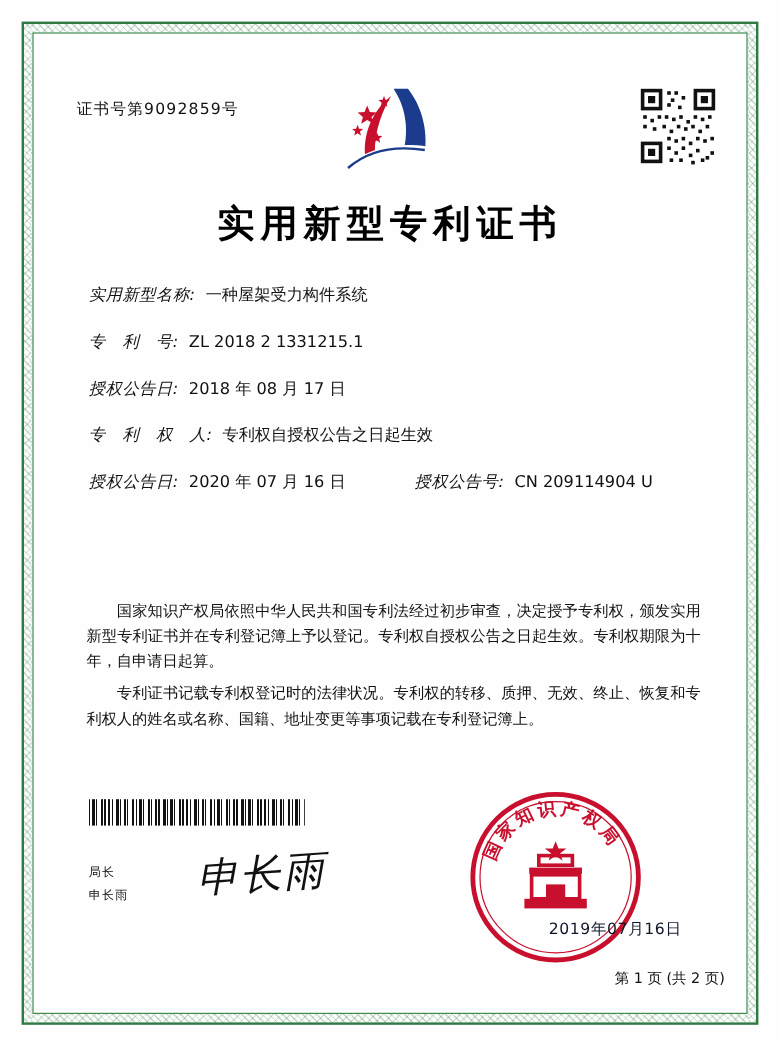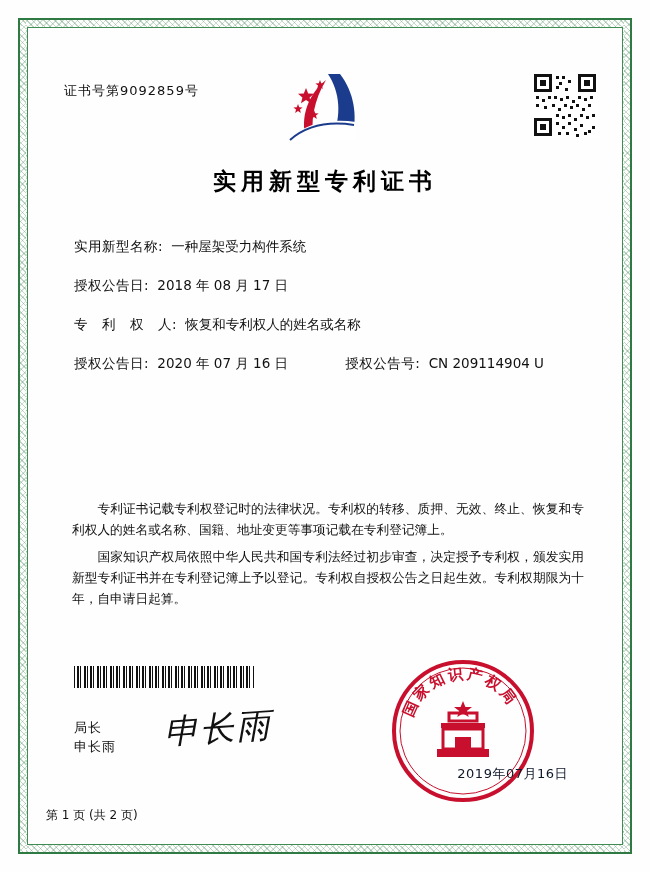--- a/index.html
+++ b/index.html
@@ -97,21 +97,21 @@
     height: 66px;
   }
 
   .title {
     position: absolute;
     left: 0;
     right: 0;
     top: 120px;
     text-align: center;
     font-family: "DejaVu Sans", sans-serif;
-    font-size: 23px;
+    font-size: 31px;
     font-weight: bold;
     letter-spacing: 5px;
     color: #000;
   }
 
   .fields {
     position: absolute;
     left: 28px;
     right: 18px;
     top: 190px;
@@ -119,20 +119,21 @@
     color: #111;
   }
   .field-row {
     margin-bottom: 19px;
     white-space: nowrap;
     line-height: 20px;
   }
   .f-label {
     display: inline-block;
     letter-spacing: 0.5px;
+    font-style: italic;
   }
   .f-value {
     display: inline-block;
     margin-left: 4px;
   }
   .field-row .right-part {
     display: inline-block;
     margin-left: 53px;
   }
 
@@ -160,21 +161,21 @@
     background: repeating-linear-gradient(
       to right,
       #111 0 1px, #fff 1px 3px, #111 3px 5px, #fff 5px 6px,
       #111 6px 7px, #fff 7px 10px, #111 10px 12px, #fff 12px 13px);
   }
 
   .sign-block {
     position: absolute;
     left: 28px;
     top: 672px;
-    font-size: 13px;
+    font-size: 10px;
     line-height: 19px;
     color: #111;
     letter-spacing: 1px;
   }
 
   .signature {
     position: absolute;
     left: 118px;
     top: 660px;
     font-family: "DejaVu Serif", serif;
@@ -200,21 +201,21 @@
     font-size: 13px;
     color: #0f172a;
     letter-spacing: 0.5px;
   }
 
   .page-foot {
     position: absolute;
     left: 0;
     right: 0;
     bottom: 2px;
-    text-align: left;
+    text-align: right;
     font-size: 12px;
     color: #111;
   }
 </style>
 </head>
 <body>
 
 <div class="page">
 
   <div class="border-tex"></div>
@@ -307,40 +308,44 @@
     </div>
 
     <div class="title">实用新型专利证书</div>
 
     <div class="fields">
       <div class="field-row">
         <span class="f-label">实用新型名称:</span>
         <span class="f-value">一种屋架受力构件系统</span>
       </div>
       <div class="field-row">
+        <span class="f-label">专　利　号:</span>
+        <span class="f-value">ZL 2018 2 1331215.1</span>
+      </div>
+      <div class="field-row">
         <span class="f-label">授权公告日:</span>
         <span class="f-value">2018 年 08 月 17 日</span>
       </div>
       <div class="field-row">
         <span class="f-label">专　利　权　人:</span>
-        <span class="f-value">恢复和专利权人的姓名或名称</span>
+        <span class="f-value">专利权自授权公告之日起生效</span>
       </div>
       <div class="field-row">
         <span class="f-label">授权公告日:</span>
         <span class="f-value">2020 年 07 月 16 日</span>
         <span class="right-part">
           <span class="f-label">授权公告号:</span>
           <span class="f-value">CN 209114904 U</span>
         </span>
       </div>
     </div>
 
     <div class="paragraphs">
+      <p>国家知识产权局依照中华人民共和国专利法经过初步审查，决定授予专利权，颁发实用新型专利证书并在专利登记簿上予以登记。专利权自授权公告之日起生效。专利权期限为十年，自申请日起算。</p>
       <p>专利证书记载专利权登记时的法律状况。专利权的转移、质押、无效、终止、恢复和专利权人的姓名或名称、国籍、地址变更等事项记载在专利登记簿上。</p>
-      <p>国家知识产权局依照中华人民共和国专利法经过初步审查，决定授予专利权，颁发实用新型专利证书并在专利登记簿上予以登记。专利权自授权公告之日起生效。专利权期限为十年，自申请日起算。</p>
     </div>
 
     <div class="barcode"></div>
 
     <div class="sign-block">
       <div>局长</div>
       <div>申长雨</div>
     </div>
 
     <div class="signature">申长雨</div>

